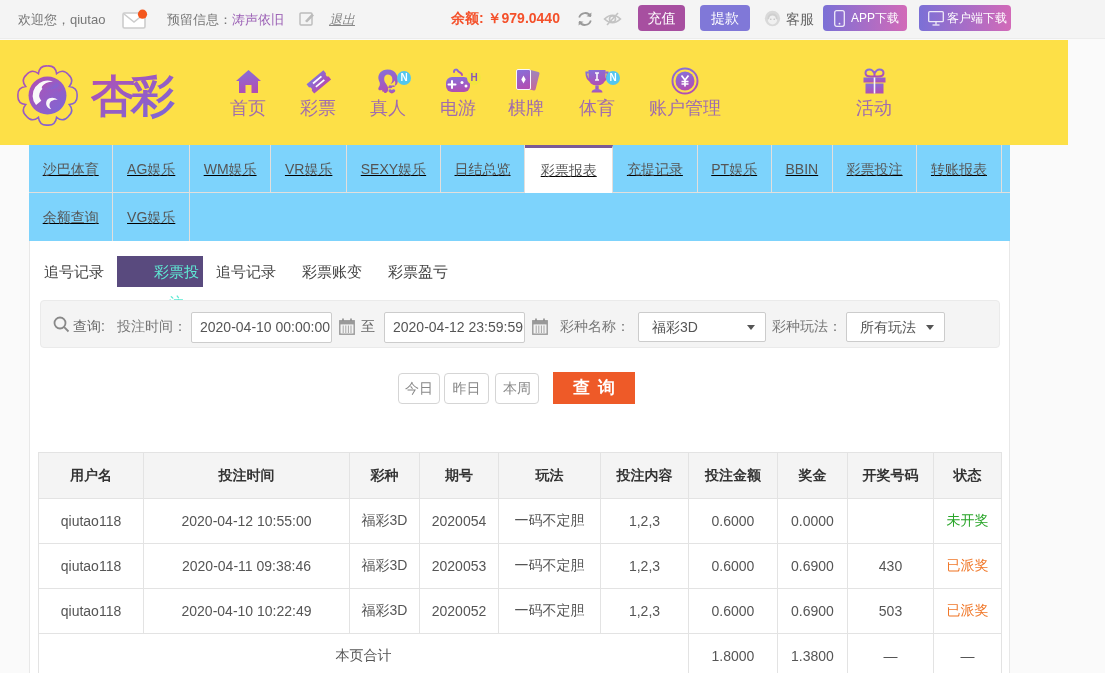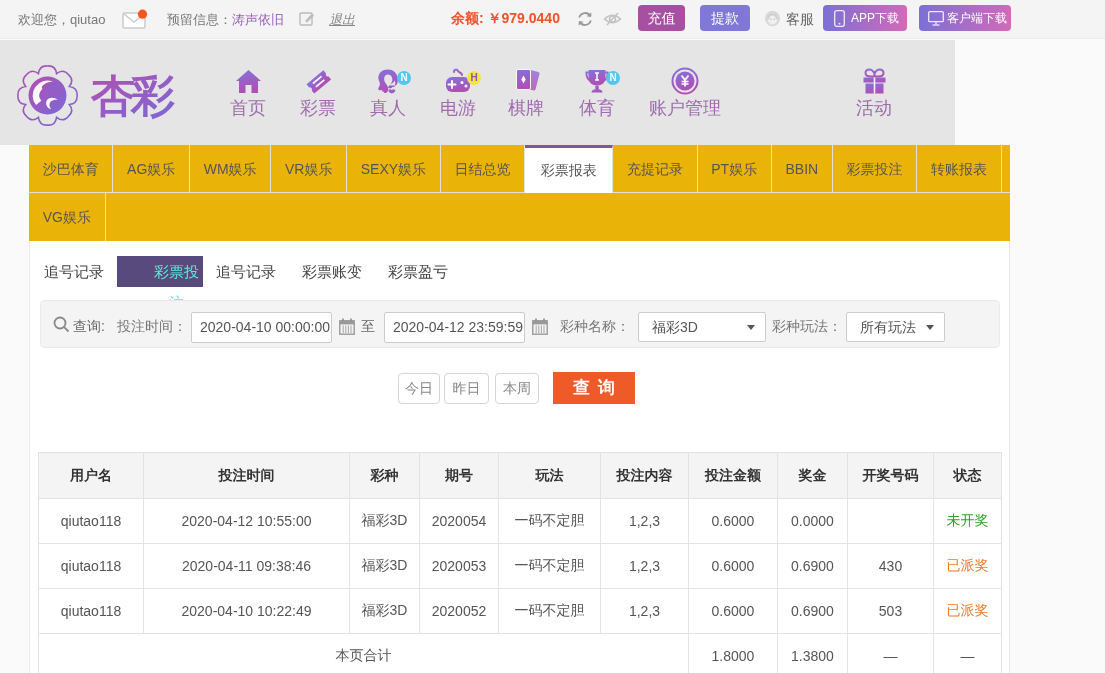--- a/index.html
+++ b/index.html
@@ -9,30 +9,30 @@
 
 
 #topbar { position:absolute; left:0; top:0; width:1105px; height:39px; background:#f4f4f4; border-bottom:1px solid #ececec; }
 #topbar .txt { position:absolute; top:11px; font-size:13px; color:#777; }
 
 
 .tbtn { position:absolute; top:5px; height:26px; line-height:26px; text-align:center; color:#fff; font-size:13px; border-radius:4px; }
 .grad { background:linear-gradient(90deg,#7b70d6,#d26ab8); }
 
 
-#header { position:absolute; left:0; top:40px; width:955px; height:105px; background:#e5e5e5; }
+#header { position:absolute; left:0; top:40px; width:1068px; height:105px; background:#fde047; }
 .nav { position:absolute; top:26px; width:100px; text-align:center; }
 .nav .ic { height:30px; display:flex; align-items:center; justify-content:center; }
 .nav .lb { margin-top:3px; font-size:18px; color:#a06cae; line-height:19px; }
 .badge { position:absolute; top:5px; left:50%; margin-left:9px; width:14px; height:14px; border-radius:50%; font-size:10px; font-weight:bold; line-height:14px; text-align:center; }
 .bn { background:#52c6ef; color:#fff; }
 .bh { background:#f3e53e; color:#8a56b8; }
 
 
-#tabbar { position:absolute; left:29px; top:145px; width:981px; background:#eab308; }
+#tabbar { position:absolute; left:29px; top:145px; width:981px; background:#7dd3fc;text-decoration:underline; }
 .trow { display:flex; height:48px; border-bottom:1px solid #e3dfdc; }
 .trow:last-child { border-bottom:none; }
 .tab { height:48px; line-height:48px; padding:0 13.7px; font-size:14px; color:#555; border-right:1px solid #e3dfdc; white-space:nowrap; }
 .tab.on { background:#fff; border-top:3px solid #7a5a96; line-height:45px; padding:0 15.5px; }
 
 
 #panel { position:absolute; left:29px; top:241px; width:981px; height:432px; background:#fff; border-left:1px solid #e8e8e8; border-right:1px solid #e8e8e8; }
 
 
 .stab { position:absolute; top:15px; height:31px; width:86px; line-height:31px; text-align:center; font-size:15px; color:#444; }
@@ -241,20 +241,21 @@
       <div class="tab">SEXY娱乐</div>
       <div class="tab">日结总览</div>
       <div class="tab on">彩票报表</div>
       <div class="tab">充提记录</div>
       <div class="tab">PT娱乐</div>
       <div class="tab">BBIN</div>
       <div class="tab">彩票投注</div>
       <div class="tab">转账报表</div>
   </div>
   <div class="trow">
+    <div class="tab">余额查询</div>
       <div class="tab">VG娱乐</div>
   </div>
 </div>
 
 <div id="panel">
   <div class="stab" style="left:1px;">追号记录</div>
   <div class="stab on" style="left:87px;">彩票投注</div>
   <div class="stab" style="left:173px;">追号记录</div>
   <div class="stab" style="left:259px;">彩票账变</div>
   <div class="stab" style="left:345px;">彩票盈亏</div>

